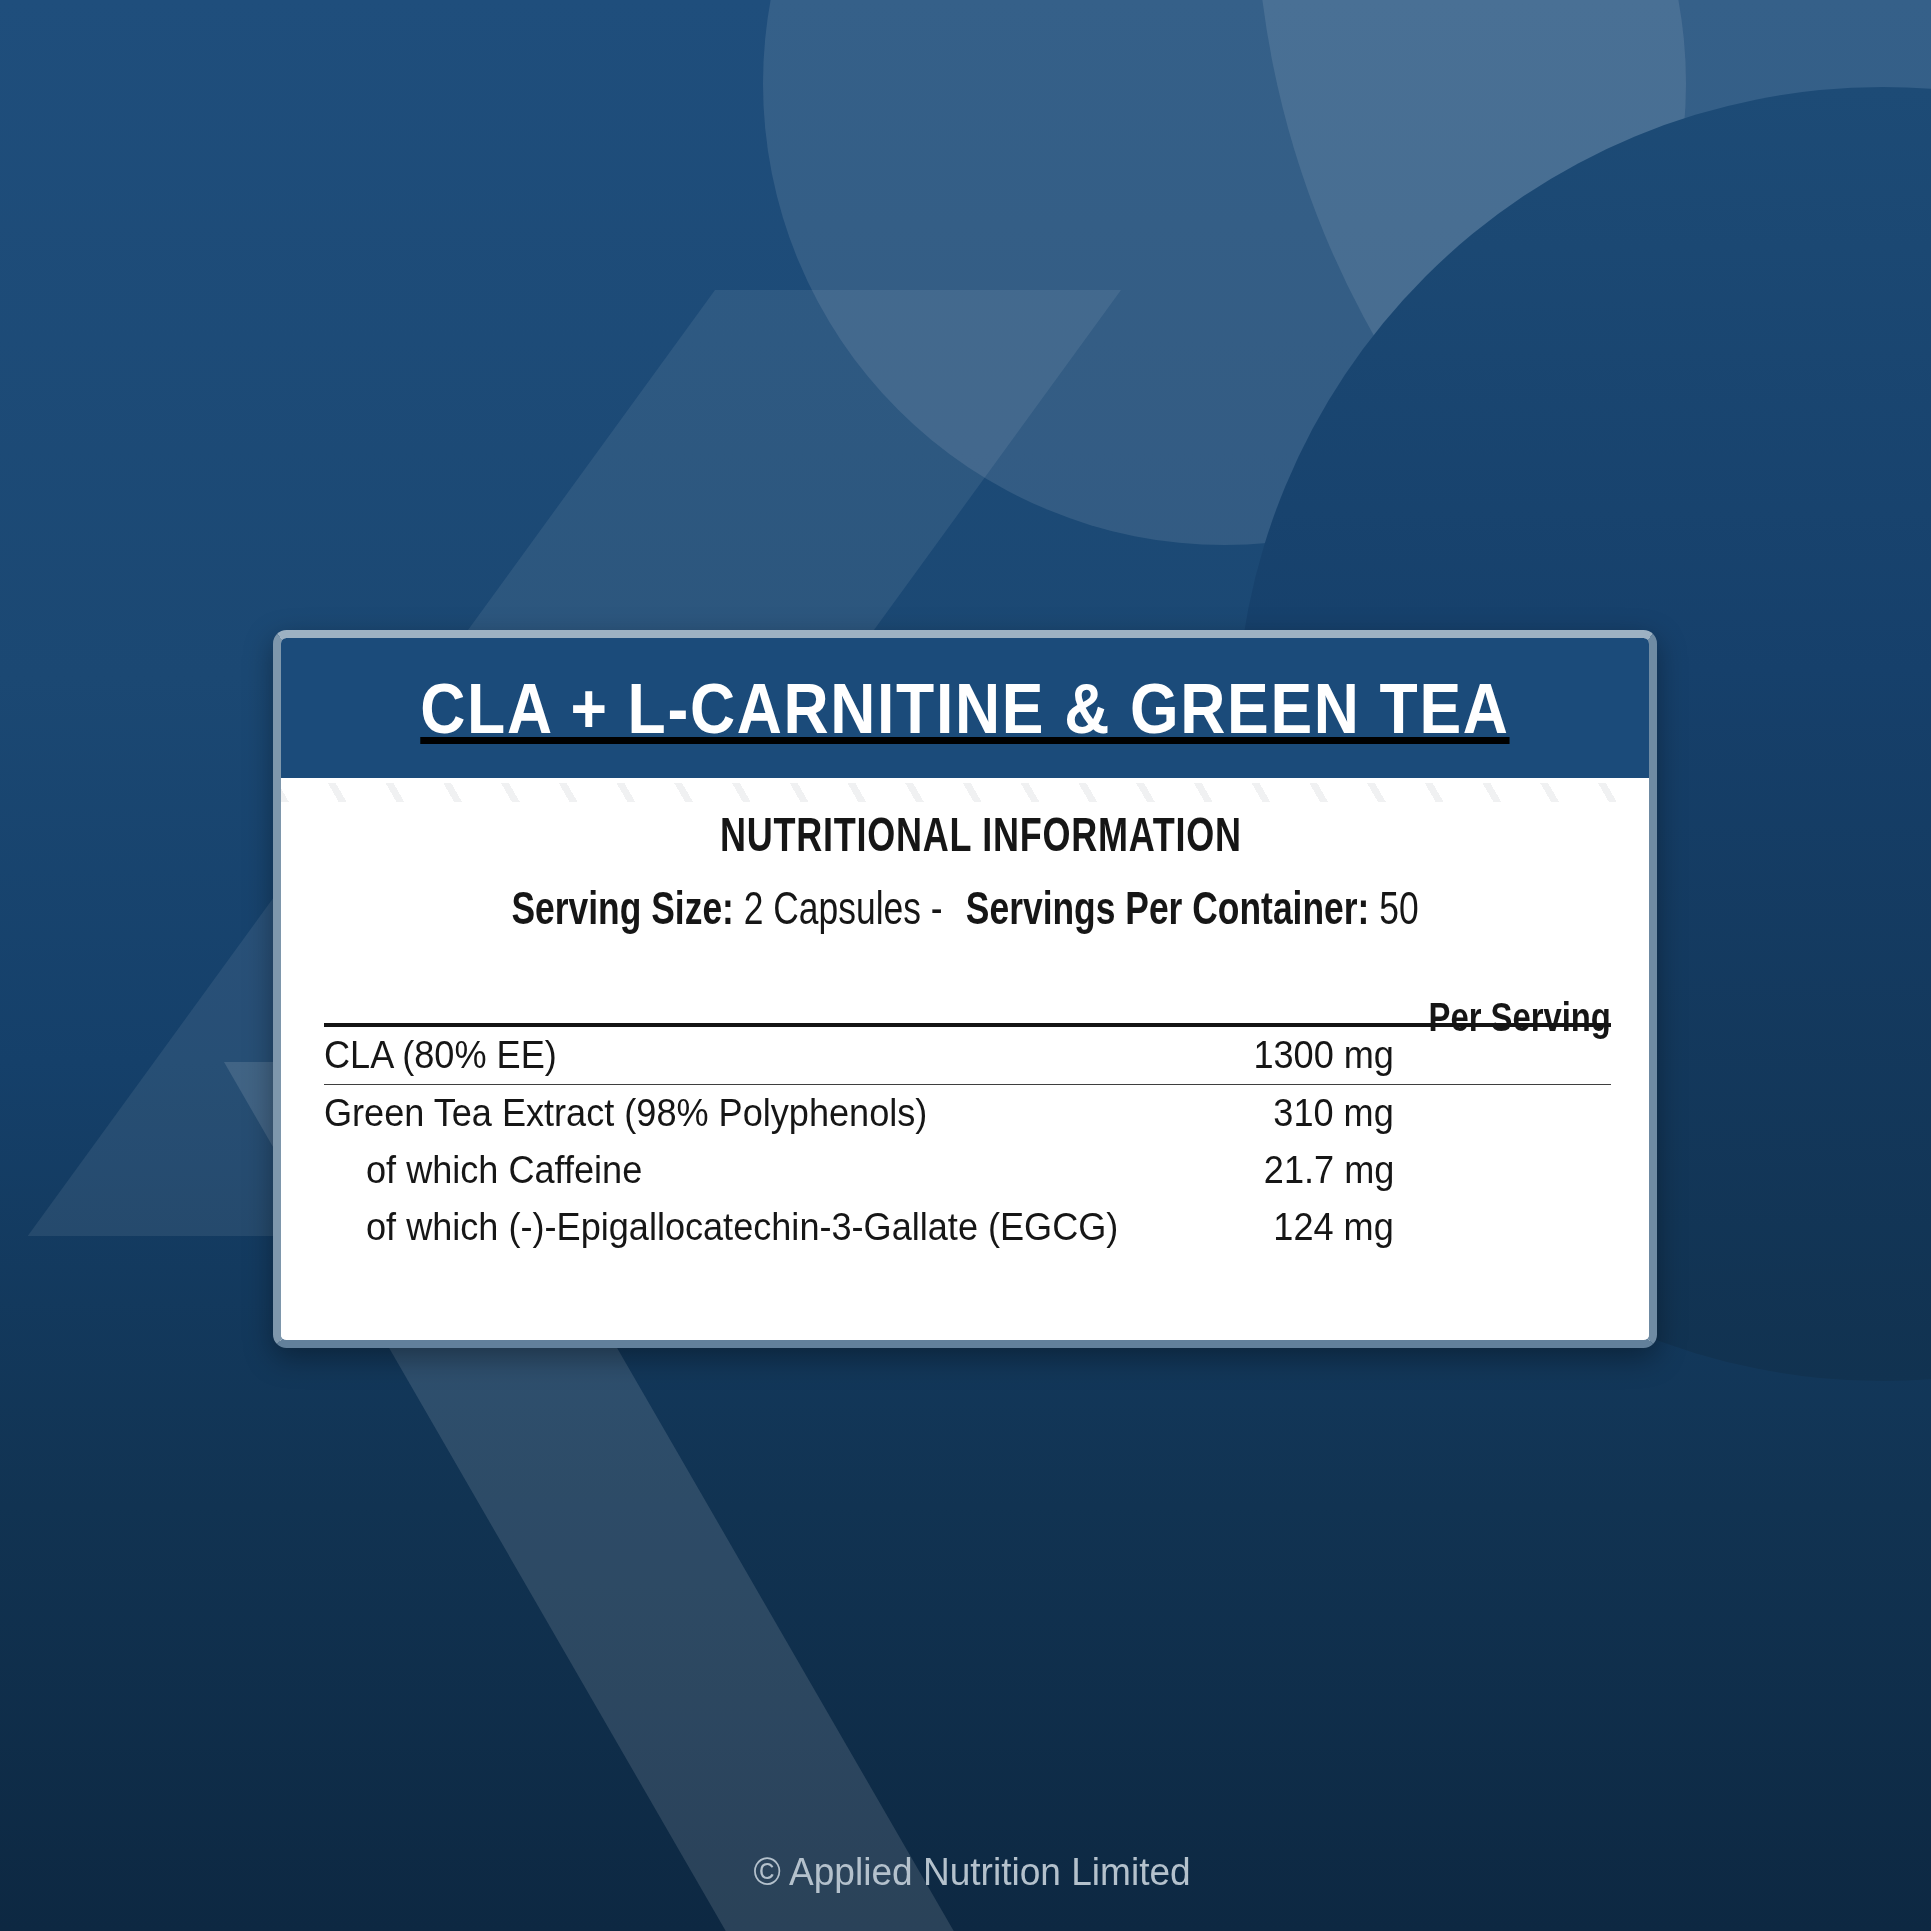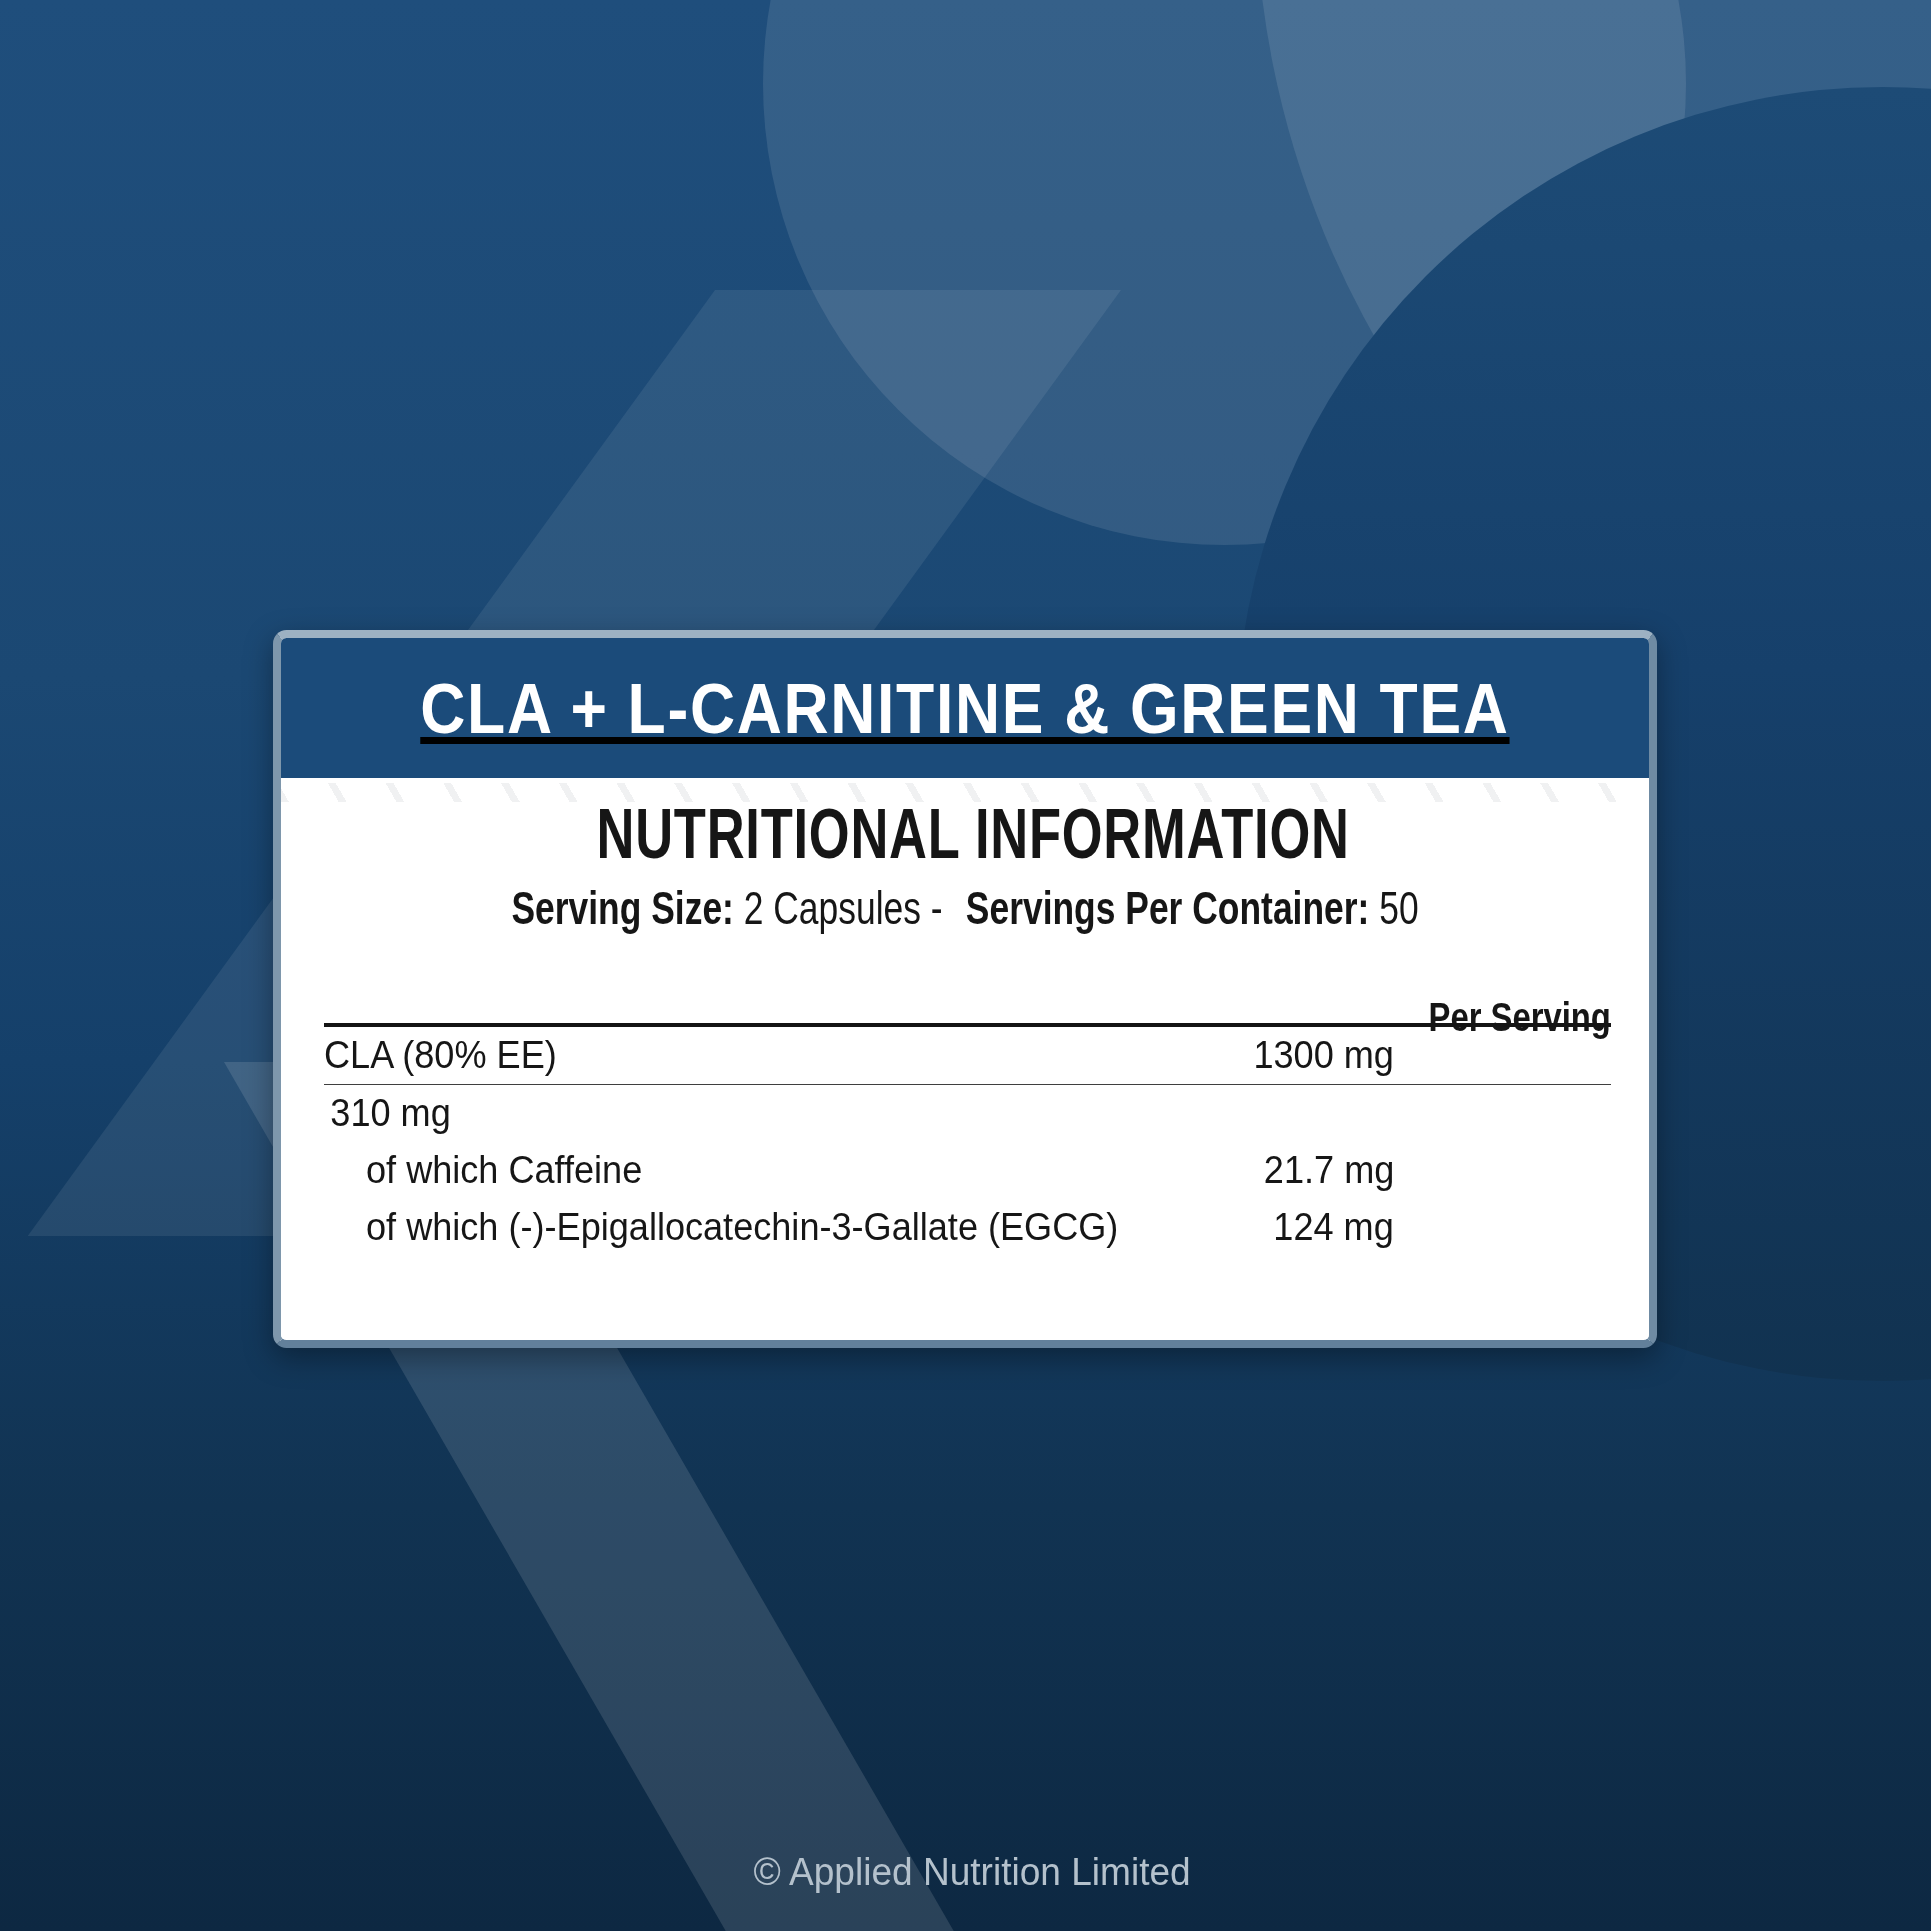--- a/index.html
+++ b/index.html
@@ -22,22 +22,22 @@
   .card{position:absolute;left:273px;top:630px;width:1384px;height:718px;box-sizing:border-box;
     border:8.7px solid;border-color:#9DB1C2 #6F8BA3 #62809B #7E97AC;border-radius:13.5px;
     background:#ffffff;box-shadow:0 9.7px 29px rgba(0,0,0,0.35);overflow:hidden;z-index:5;text-decoration:underline;}
   .card-header{height:140px;background:var(--header-bar,#1B4B7A);display:flex;align-items:center;justify-content:center;}
   .card-title{color:#ffffff;font-weight:700;font-size:71px;letter-spacing:1.9px;white-space:nowrap;
     display:inline-block;transform:scaleX(0.88);transform-origin:center;}
   .card-body{position:relative;height:561px;background:#ffffff;color:var(--text-dark,#161616);}
   .zigzag{position:absolute;top:4.8px;left:0;right:0;height:19.3px;opacity:0.5;
     background:repeating-linear-gradient(60deg,rgba(90,100,112,0.18) 0 6.8px,transparent 6.8px 50px);}
   .cx{display:inline-block;white-space:nowrap;transform-origin:center;}
-  .ni-heading{position:absolute;top:56px;left:8px;width:100%;text-align:center;transform:translateY(-50%);
-    font-size:70px;font-weight:700;letter-spacing:1px;}
+  .ni-heading{position:absolute;top:56px;left:16px;width:100%;text-align:center;transform:translateY(-50%);
+    font-size:48px;font-weight:700;letter-spacing:1px;}
   .ni-heading .cx{transform:scaleX(0.75);}
   .serving-line{position:absolute;top:130px;left:0;width:100%;text-align:center;transform:translateY(-50%);
     font-size:46px;}
   .serving-line .cx{transform:scaleX(0.77);}
   .serving-line b{font-weight:700;}
   .serving-line .gap{margin-left:17.4px;}
   .per-serving{position:absolute;top:207px;right:38px;transform:translateY(-50%);
     font-size:41px;font-weight:700;margin-top:32px;}
   .per-serving .cx{transform:scaleX(0.80);transform-origin:right center;}
   .ntable{position:absolute;top:245px;left:43px;right:38px;border-top:4.8px solid #141414;}
@@ -87,20 +87,21 @@
       <div class="per-serving">
         <span class="cx">Per Serving</span>
       </div>
 
       <div class="ntable">
         <div class="row ruled">
           <div class="name-cell"><span class="cx">CLA (80% EE)</span></div>
           <div class="amount-cell"><span class="cx">1300 mg</span></div>
         </div>
         <div class="row">
+          <div class="name-cell"><span class="cx">Green Tea Extract (98% Polyphenols)</span></div>
           <div class="amount-cell"><span class="cx">310 mg</span></div>
         </div>
         <div class="row indent">
           <div class="name-cell"><span class="cx">of which Caffeine</span></div>
           <div class="amount-cell"><span class="cx">21.7 mg</span></div>
         </div>
         <div class="row indent">
           <div class="name-cell"><span class="cx">of which (-)-Epigallocatechin-3-Gallate (EGCG)</span></div>
           <div class="amount-cell"><span class="cx">124 mg</span></div>
         </div>

